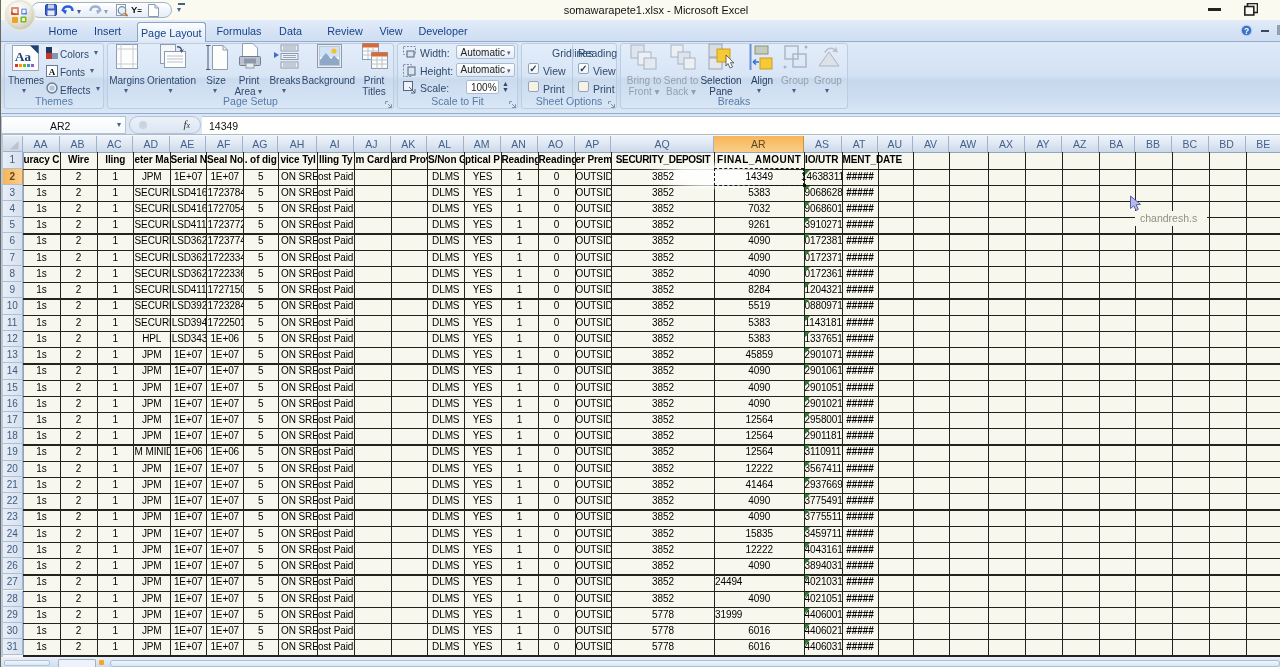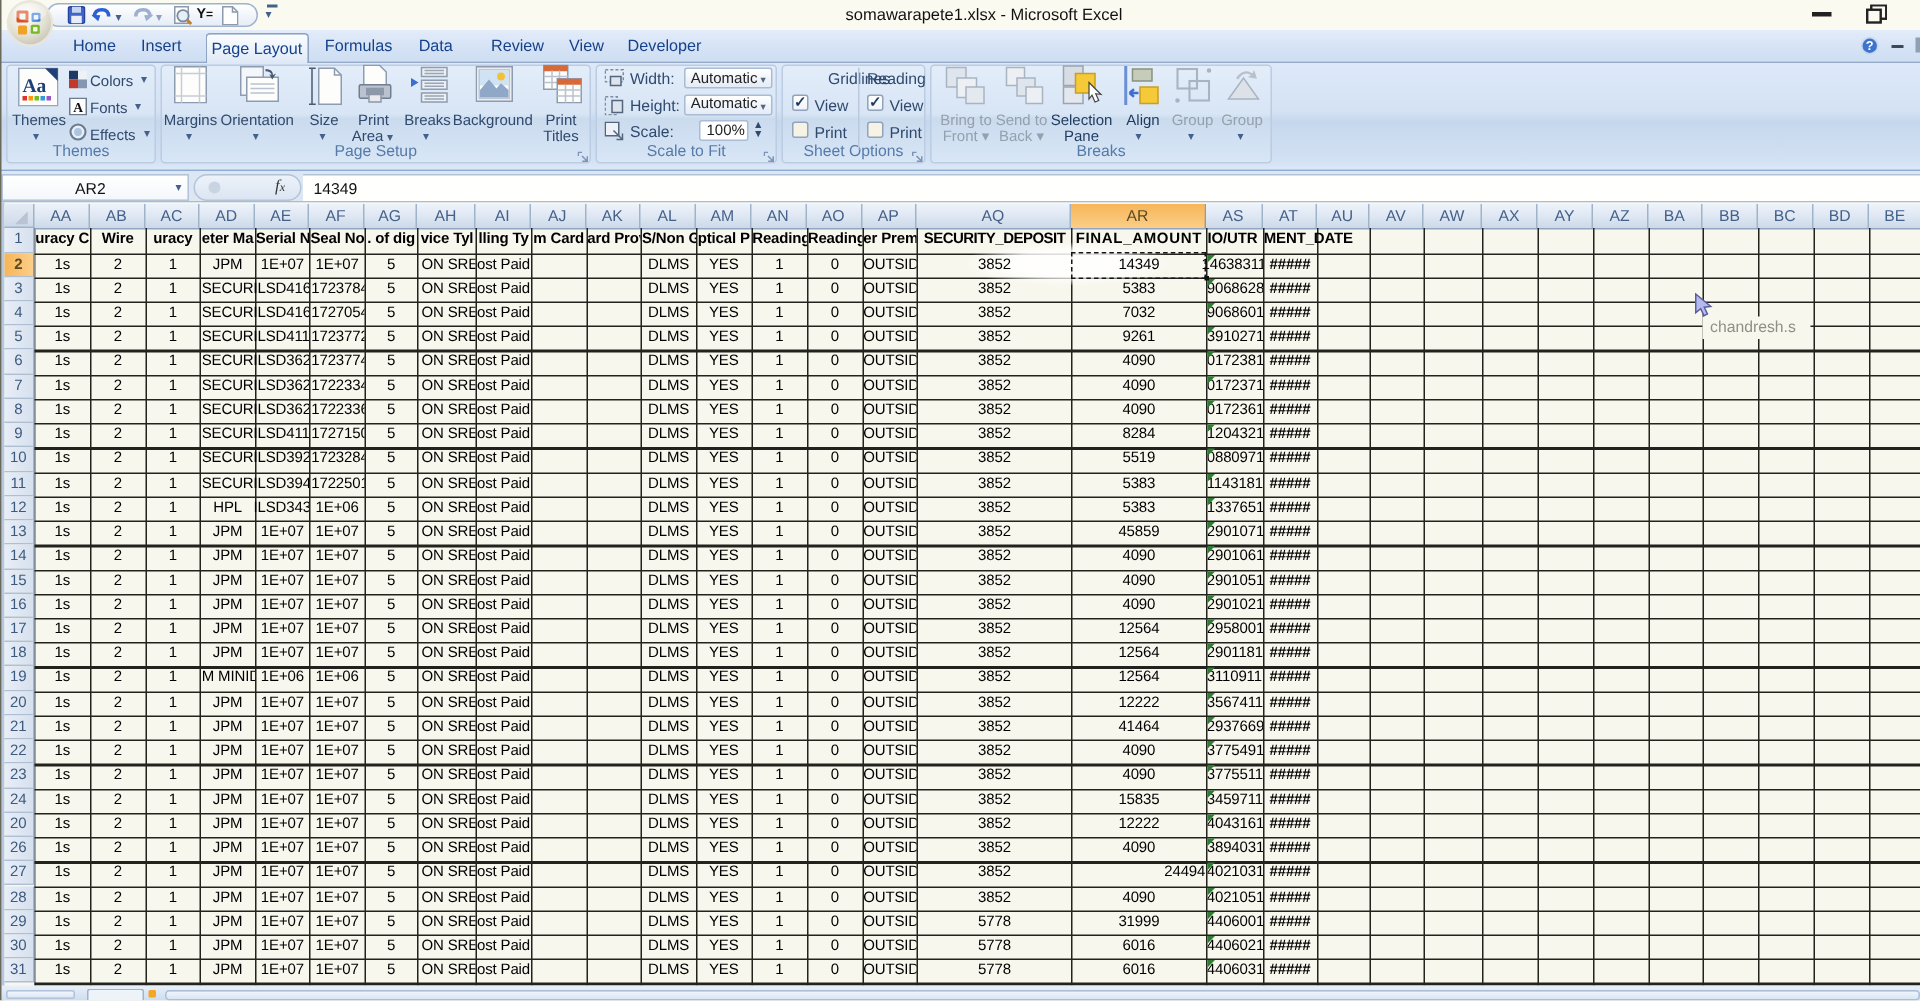--- a/index.html
+++ b/index.html
@@ -469,21 +469,21 @@
 <div class="hl" style="left:22.5px;top:574.28px;width:1257.5px"></div>
 <div class="hl" style="left:22.5px;top:590.51px;width:1257.5px"></div>
 <div class="hl" style="left:22.5px;top:606.74px;width:1257.5px"></div>
 <div class="hl" style="left:22.5px;top:622.97px;width:1257.5px"></div>
 <div class="hl" style="left:22.5px;top:639.2px;width:1257.5px"></div>
 <div class="hl" style="left:22.5px;top:655.4300000000001px;width:1257.5px"></div>
 <div class="ab" style="left:645px;top:162px;width:135px;height:28px;background:radial-gradient(ellipse at 50% 50%, rgba(255,255,255,0.98) 0%, rgba(255,255,255,0.8) 45%, rgba(255,255,255,0) 75%)"></div>
 <div class="row hdr1" style="top:152.3px">
 <span style="left:23.5px;width:36.0px;text-align:center">uracy C</span>
 <span style="left:60.5px;width:36.0px;text-align:center">Wire</span>
-<span style="left:97.5px;width:35.5px;text-align:center">uracy</span>
+<span style="left:97.5px;width:35.5px;text-align:center">lling</span>
 <span style="left:134.0px;width:35.5px;text-align:center">eter Ma</span>
 <span style="left:170.5px;width:35.5px;text-align:center">Serial N</span>
 <span style="left:207.0px;width:35.5px;text-align:center">Seal No.</span>
 <span style="left:243.5px;width:34.5px;text-align:center">. of dig</span>
 <span style="left:279.0px;width:38.0px;text-align:center">vice Tyl</span>
 <span style="left:318.0px;width:35.5px;text-align:center">lling Ty</span>
 <span style="left:354.5px;width:36.0px;text-align:center">m Card</span>
 <span style="left:391.5px;width:35.5px;text-align:center">ard Prov</span>
 <span style="left:428.0px;width:35.5px;text-align:center">S/Non G</span>
 <span style="left:464.5px;width:36.0px;text-align:center">ptical P</span>
@@ -1004,21 +1004,21 @@
 <span style="left:207.0px;width:35.5px;text-align:center">1E+07</span>
 <span style="left:243.5px;width:34.5px;text-align:center">5</span>
 <span style="left:281.0px;width:36.0px">ON SREP</span>
 <span style="left:318.0px;width:35.5px">ost Paid</span>
 <span style="left:428.0px;width:35.5px;text-align:center">DLMS</span>
 <span style="left:464.5px;width:36.0px;text-align:center">YES</span>
 <span style="left:501.5px;width:36.0px;text-align:center">1</span>
 <span style="left:538.5px;width:36.0px;text-align:center">0</span>
 <span style="left:575.5px;width:35.5px;text-align:center">OUTSIDE</span>
 <span style="left:612.0px;width:102.0px;text-align:center">3852</span>
-<span style="left:715.0px;width:88.5px;text-align:right">24494</span>
+<span style="left:715.0px;width:88.5px;text-align:left">24494</span>
 <span style="left:804.5px;width:37.0px">4021031</span>
 <span style="left:842.5px;width:35.0px;text-align:center;font-weight:bold">#####</span>
 </div>
 <div class="row" style="top:590.51px">
 <span style="left:23.5px;width:36.0px;text-align:center">1s</span>
 <span style="left:60.5px;width:36.0px;text-align:center">2</span>
 <span style="left:97.5px;width:35.5px;text-align:center">1</span>
 <span style="left:134.0px;width:35.5px;text-align:center">JPM</span>
 <span style="left:170.5px;width:35.5px;text-align:center">1E+07</span>
 <span style="left:207.0px;width:35.5px;text-align:center">1E+07</span>
@@ -1044,21 +1044,21 @@
 <span style="left:207.0px;width:35.5px;text-align:center">1E+07</span>
 <span style="left:243.5px;width:34.5px;text-align:center">5</span>
 <span style="left:281.0px;width:36.0px">ON SREP</span>
 <span style="left:318.0px;width:35.5px">ost Paid</span>
 <span style="left:428.0px;width:35.5px;text-align:center">DLMS</span>
 <span style="left:464.5px;width:36.0px;text-align:center">YES</span>
 <span style="left:501.5px;width:36.0px;text-align:center">1</span>
 <span style="left:538.5px;width:36.0px;text-align:center">0</span>
 <span style="left:575.5px;width:35.5px;text-align:center">OUTSIDE</span>
 <span style="left:612.0px;width:102.0px;text-align:center">5778</span>
-<span style="left:715.0px;width:88.5px;text-align:center">31999</span>
+<span style="left:715.0px;width:88.5px;text-align:left">31999</span>
 <span style="left:804.5px;width:37.0px">4406001</span>
 <span style="left:842.5px;width:35.0px;text-align:center;font-weight:bold">#####</span>
 </div>
 <div class="row" style="top:622.97px">
 <span style="left:23.5px;width:36.0px;text-align:center">1s</span>
 <span style="left:60.5px;width:36.0px;text-align:center">2</span>
 <span style="left:97.5px;width:35.5px;text-align:center">1</span>
 <span style="left:134.0px;width:35.5px;text-align:center">JPM</span>
 <span style="left:170.5px;width:35.5px;text-align:center">1E+07</span>
 <span style="left:207.0px;width:35.5px;text-align:center">1E+07</span>

